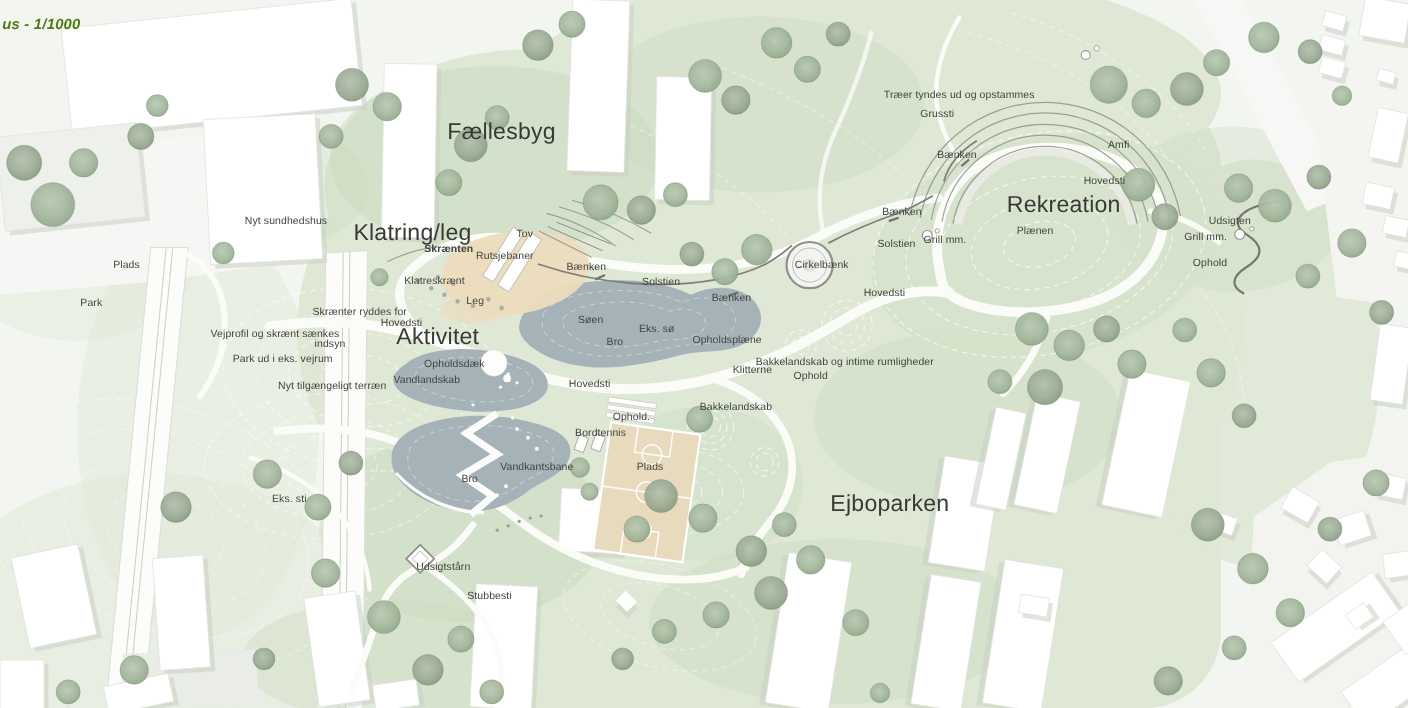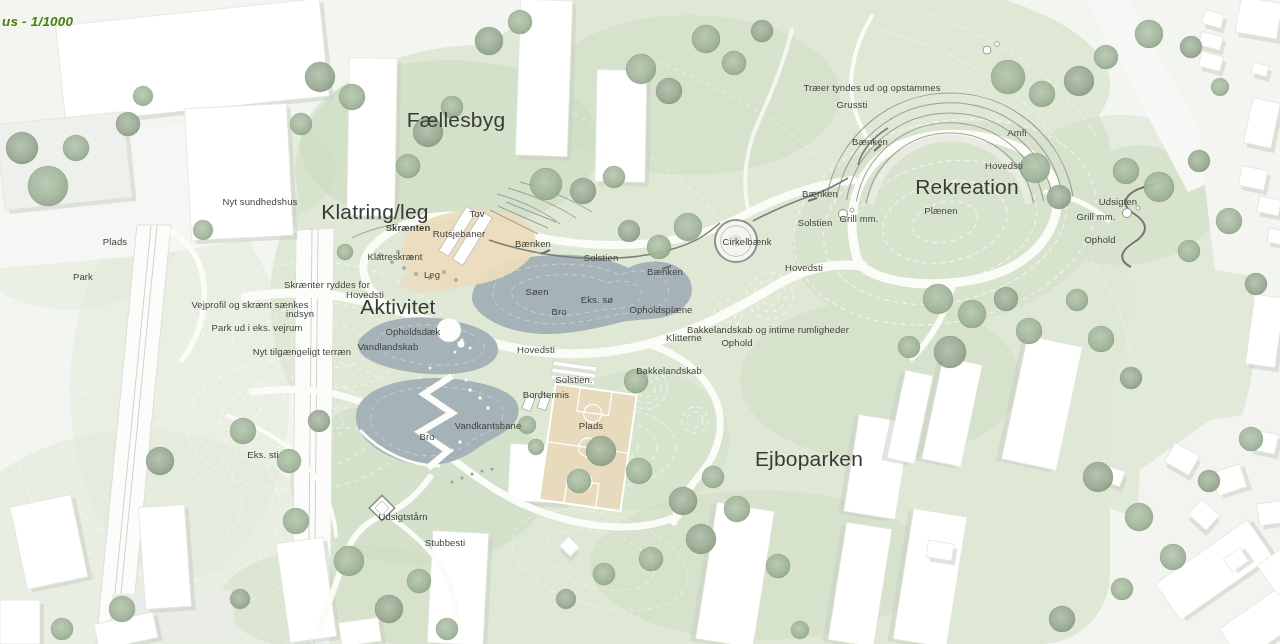--- a/index.html
+++ b/index.html
@@ -559,21 +559,21 @@
       <div class="lbl sm" style="left: 300px; top: 314px;">indsyn</div>
       <div class="lbl sm" style="left: 250px; top: 305px;">Vejprofil og skrænt sænkes</div>
       <div class="lbl sm" style="left: 257px; top: 328px;">Park ud i eks. vejrum</div>
       <div class="lbl sm" style="left: 302px; top: 352px;">Nyt tilgængeligt terræn</div>
       <div class="lbl sm" style="left: 413px; top: 332px;">Opholdsdæk</div>
       <div class="lbl sm" style="left: 388px; top: 347px;">Vandlandskab</div>
       <div class="lbl sm" style="left: 768px; top: 330px;">Bakkelandskab og intime rumligheder</div>
       <div class="lbl sm" style="left: 684px; top: 338px;">Klitterne</div>
       <div class="lbl sm" style="left: 737px; top: 343px;">Ophold</div>
       <div class="lbl sm" style="left: 669px; top: 371px;">Bakkelandskab</div>
-      <div class="lbl sm" style="left: 574px; top: 380px;">Solstien.</div>
+      <div class="lbl sm" style="left: 574px; top: 380px;">Ophold.</div>
       <div class="lbl sm" style="left: 546px; top: 395px;">Bordtennis</div>
       <div class="lbl sm" style="left: 591px; top: 426px;">Plads</div>
       <div class="lbl sm" style="left: 488px; top: 426px; text-align: center;">Vandkantsbane</div>
       <div class="lbl sm" style="left: 427px; top: 437px;">Bro</div>
       <div class="lbl sm" style="left: 263px; top: 455px;">Eks. sti</div>
       <div class="lbl sm" style="left: 445px; top: 499px; margin-top: 44px;">Stubbesti</div>
       <div class="lbl sm" style="left: 403px; top: 517px;">Udsigtstårn</div>
       <div class="lbl sm" style="left: 872px; top: 88px;">Træer tyndes ud og opstammes</div>
       <div class="lbl sm" style="left: 852px; top: 105px;">Grussti</div>
       <div class="lbl sm" style="left: 870px; top: 142px;">Bænken</div>

